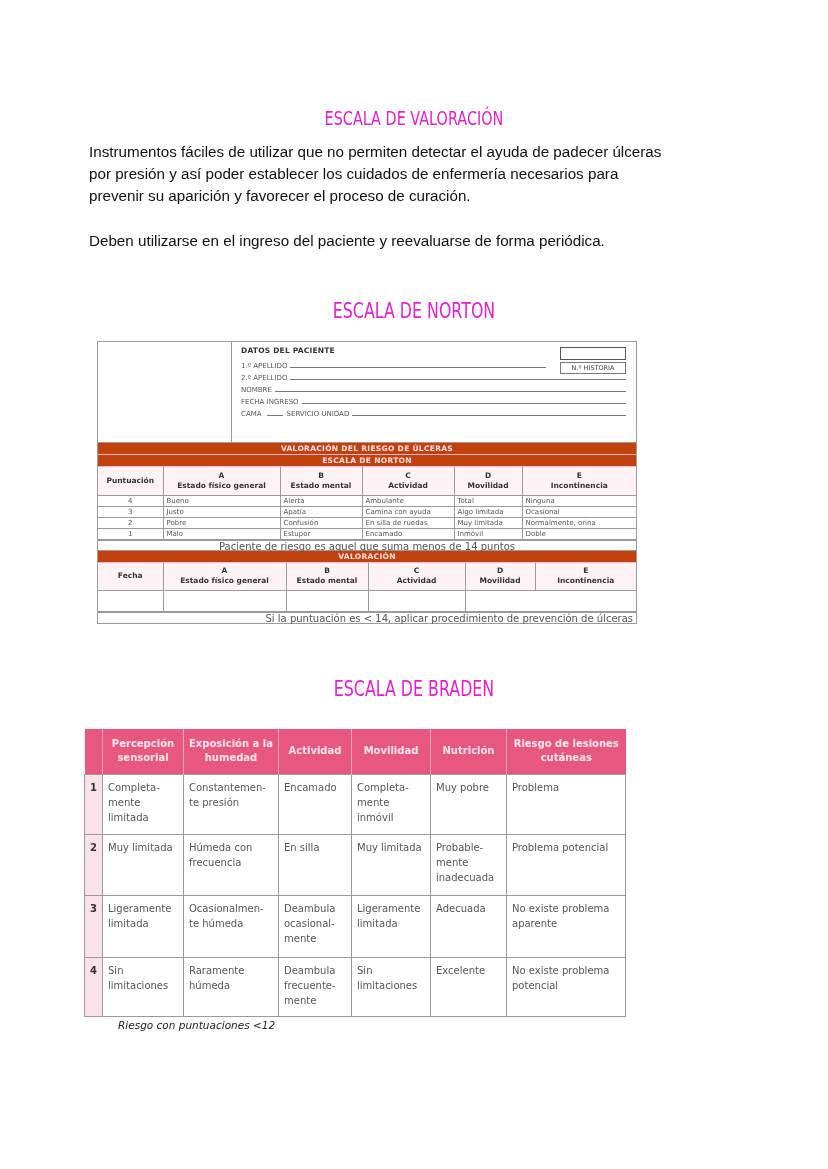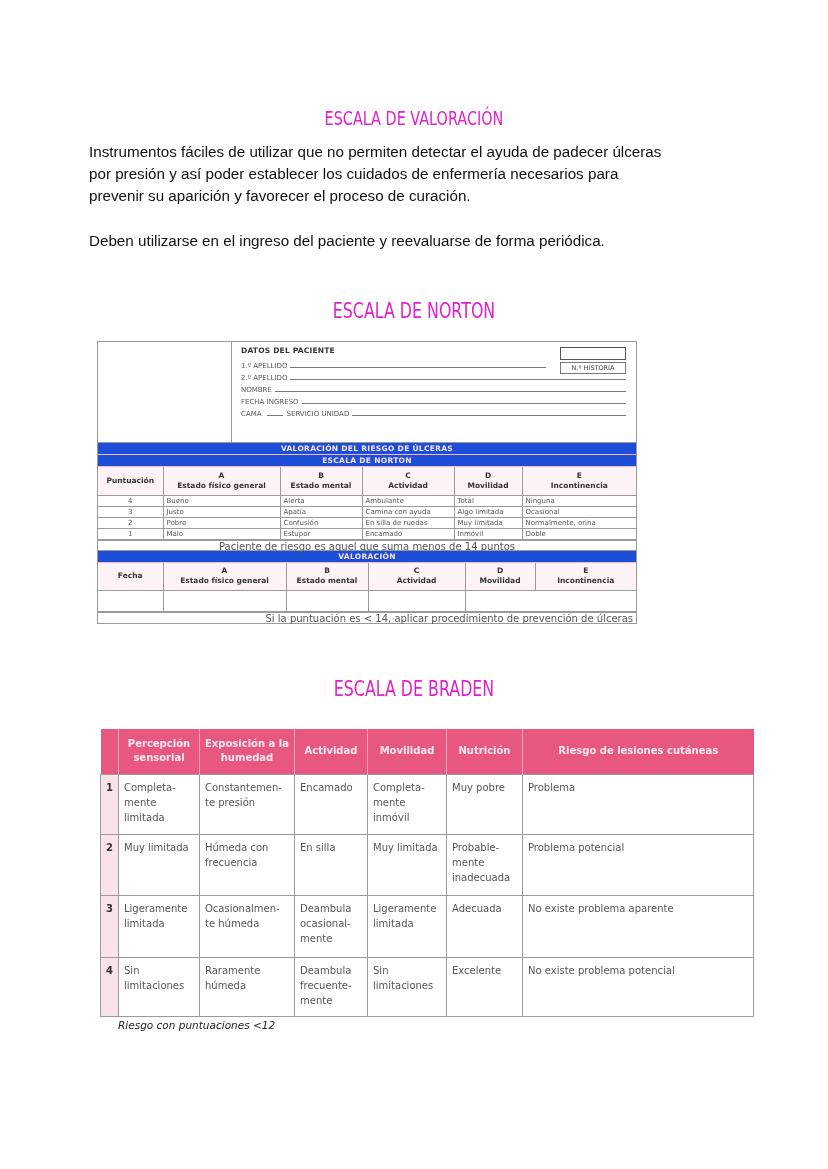--- a/index.html
+++ b/index.html
@@ -38,38 +38,38 @@
   .patient .info .line {
     display: flex; align-items: flex-end; font-size: 7px; height: 12px; color: #555;
   }
   .patient .info .line .lbl { white-space: nowrap; padding-right: 3px; }
   .patient .info .line .fill { flex: 1; border-bottom: 1px solid #777; margin-bottom: 2px; }
   .patient .info .line .short { width: 16px; border-bottom: 1px solid #777; margin: 0 4px 2px 2px; }
   .hist-box { position: absolute; right: 10px; top: 5px; width: 66px; height: 13px; border: 1px solid #555; }
   .hist-label { position: absolute; right: 10px; top: 20px; width: 66px; height: 12px; border: 1px solid #777; font-size: 6.5px; text-align: center; line-height: 10px; color: #444; }
 
   .band {
-    background: #1d4ed8; color: #fbe4ec; text-align: center; font-size: 7.5px; font-weight: bold;
+    background: #c2410c; color: #fbe4ec; text-align: center; font-size: 7.5px; font-weight: bold;
     height: 12px; line-height: 12px; letter-spacing: 0.3px; border-bottom: 1px solid #f4b9cb;
   }
   table.nt { width: 100%; border-collapse: collapse; font-size: 7px; table-layout: fixed; }
   table.nt th, table.nt td { border: 1px solid #9a9a9a; }
   table.nt tr:first-child th, table.nt tr:first-child td { border-top: none; }
   table.nt th:first-child, table.nt td:first-child { border-left: none; }
   table.nt th:last-child, table.nt td:last-child { border-right: none; }
   table.nt th { font-weight: bold; color: #333; text-align: center; height: 28px; line-height: 10px; background: #fdf3f6; font-size: 7.5px; }
   table.nt td { height: 11px; line-height: 10px; padding: 0 3px; color: #555; }
   table.nt td.num { text-align: center; }
   .note-row { text-align: center; font-size: 10px; height: 11px; line-height: 11px; color: #555; border-bottom: 1px solid #9a9a9a; }
   .note-row.right { text-align: right; padding-right: 3px; border-bottom: none; border-top: 1px solid #9a9a9a; }
   table.nt td.empty { height: 21px; }
 
   
   table.bt {
-    position: absolute; left: 100px; top: 729px; width: 654px;
+    position: absolute; left: 84px; top: 729px; width: 542px;
     border-collapse: collapse; table-layout: fixed;
     font-family: "DejaVu Sans", sans-serif; font-size: 10px; color: #555;
   }
   table.bt th {
     background: #e8577f; color: #fde8ef; font-weight: bold; font-size: 10px;
     height: 45px; line-height: 14px; text-align: center; border-left: 1px solid #f3a3bb; padding: 0 3px;
   }
   table.bt th:first-child { border-left: none; }
   table.bt td {
     border: 1px solid #9a9a9a; vertical-align: top; padding: 5px 5px 4px 5px; line-height: 15px;

